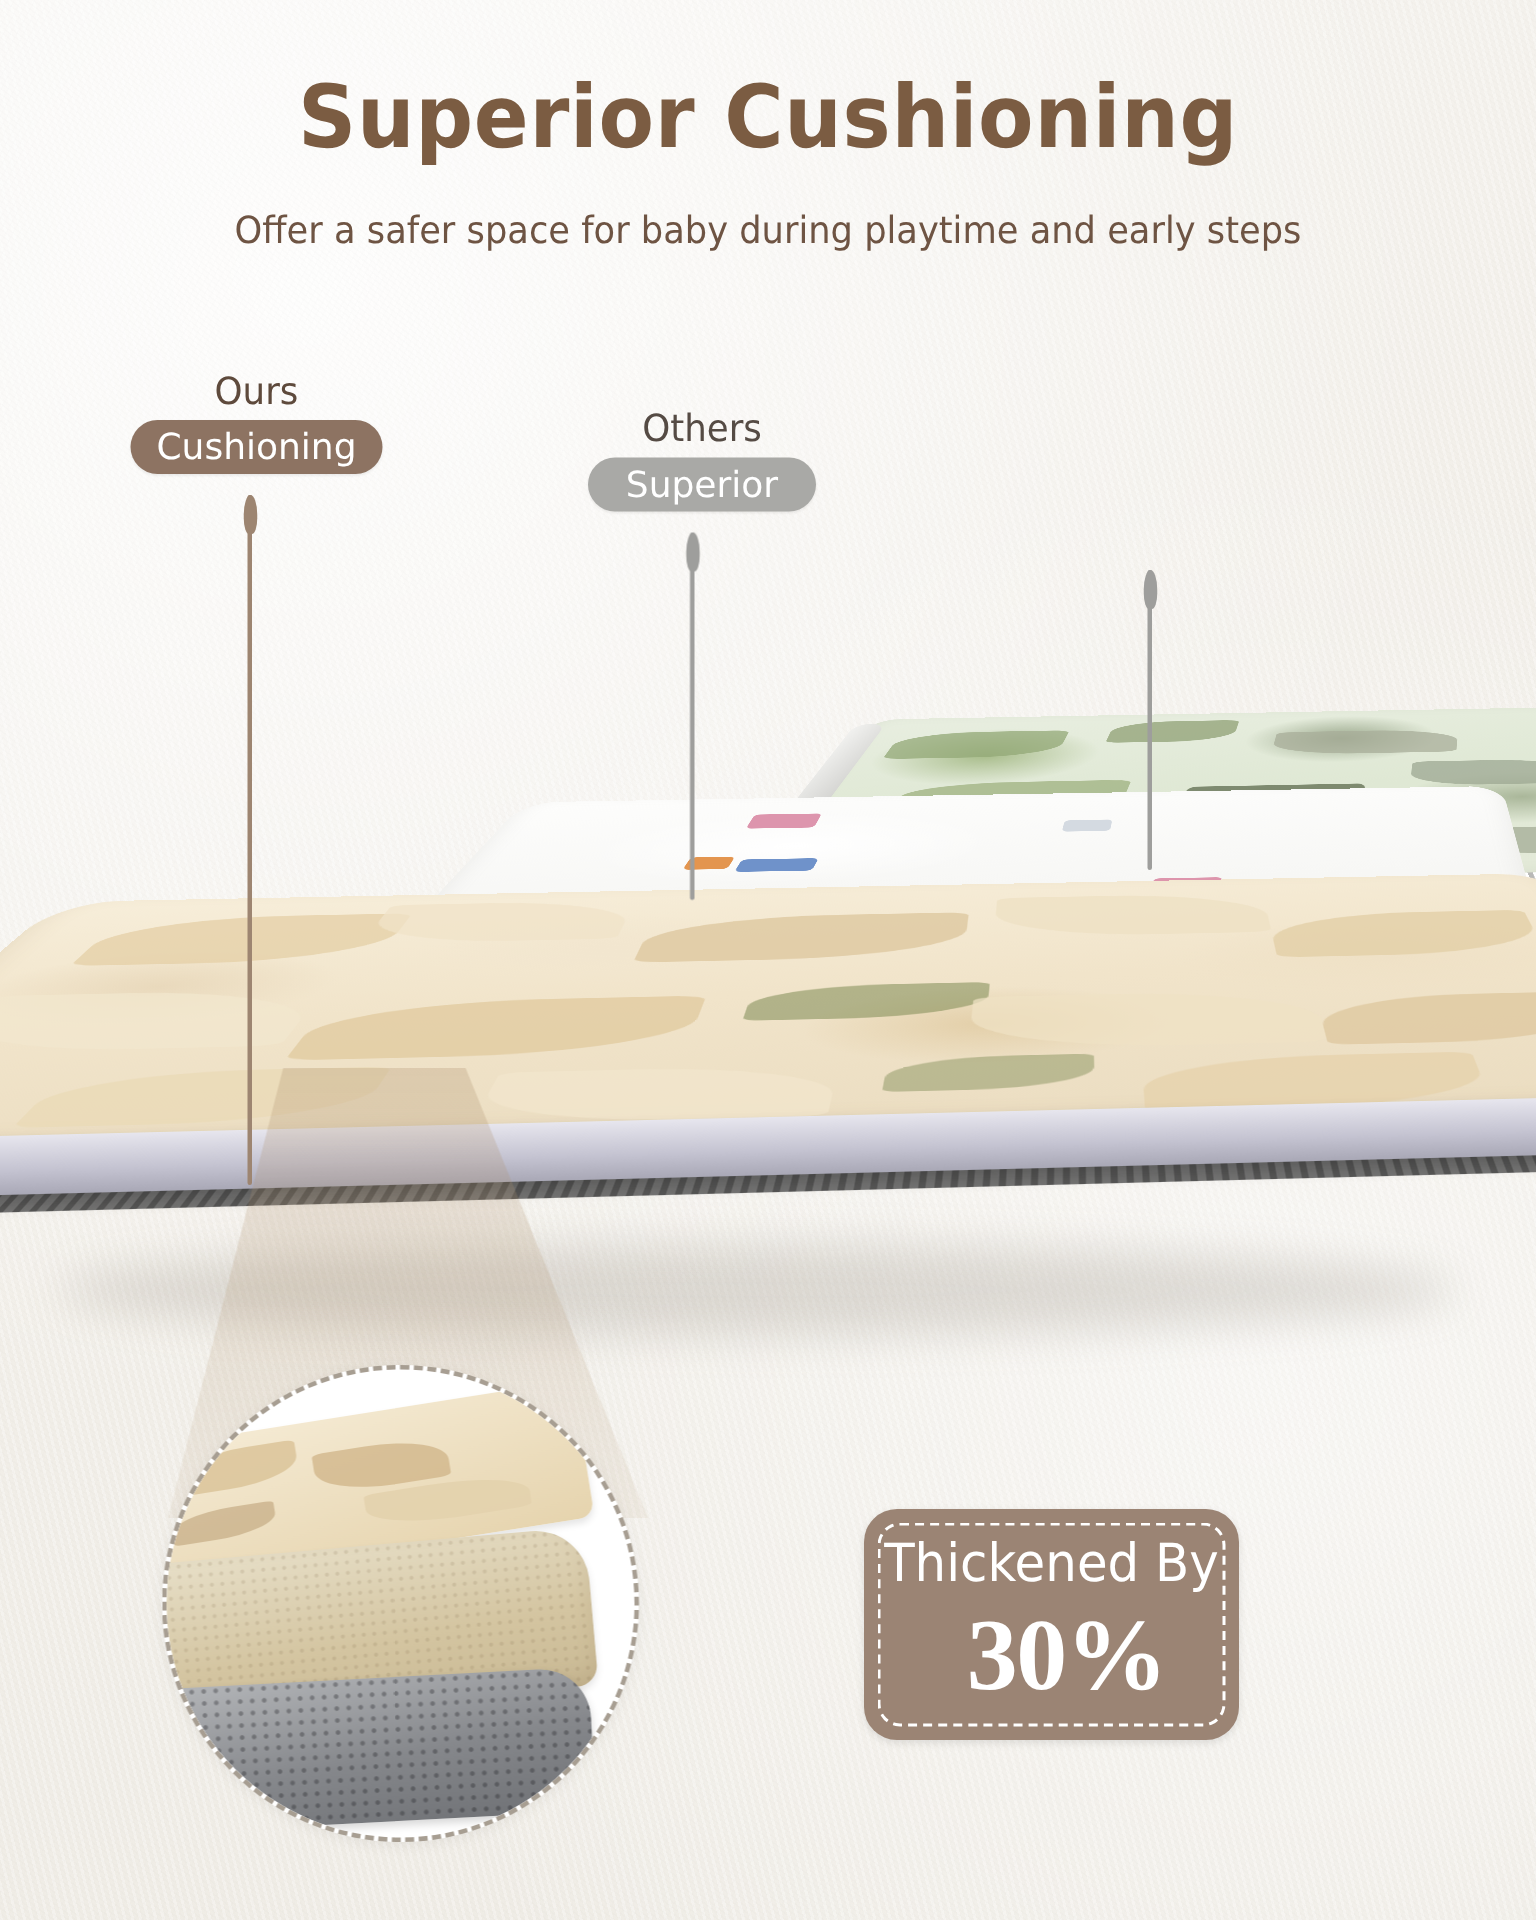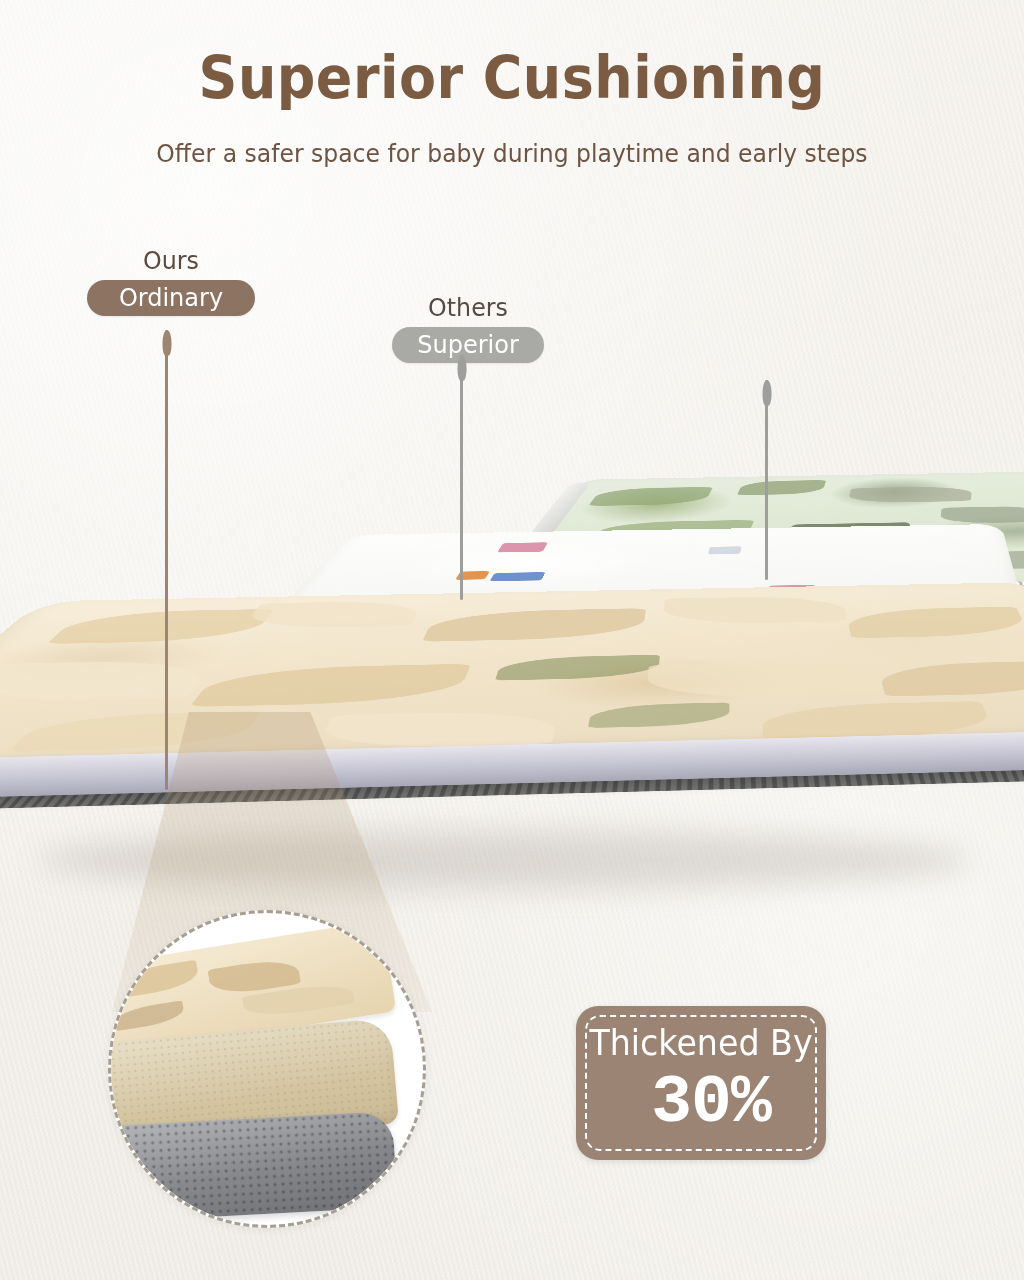--- a/index.html
+++ b/index.html
@@ -256,21 +256,21 @@
     position: absolute; top: 17px; left: 0; width: 250px;
     text-align: center; color: #fff;
     font-size: 35px; font-family: "DejaVu Sans", sans-serif;
     transform: scaleX(.95);
     white-space: nowrap;
   }
   #badge .l2 {
     position: absolute; top: 58px; left: 0; width: 270px;
     text-align: center; color: #fff;
     font-size: 68px; font-weight: 700;
-    font-family: Liberation Mono, monospace;
+    font-family: Liberation Serif, serif;
     letter-spacing: -1px;
   }
 </style>
 </head>
 <body>
 
 <div id="stage">
 
   <div id="grain"></div>
 
@@ -331,25 +331,25 @@
         <div class="leafshape" style="left:640px; top:244px; width:130px; height:38px; border-radius:60% 8% 60% 8%; background:#8a9460; opacity:.5;"></div>
         <div class="leafshape" style="left:800px; top:252px; width:210px; height:58px; border-radius:60% 8% 60% 8%; background:#e5d2ab;"></div>
       </div>
       <div class="under"></div>
       <div class="binding"></div>
     </div>
   </div>
 
   <div class="callout ours" style="left:81px; top:246px; width:180px;">
     <div class="cap">Ours</div>
-    <div class="pill">Ordinary</div>
+    <div class="pill">Cushioning</div>
   </div>
   <div class="needle" style="left:165px; top:330px; height:460px; background:#9d8571;"></div>
 
-  <div class="callout others" style="left:386px; top:271px; width:164px;margin-top:22px;">
+  <div class="callout others" style="left:386px; top:271px; width:164px;">
     <div class="cap">Others</div>
     <div class="pill">Superior</div>
   </div>
   <div class="needle" style="left:460px; top:355px; height:245px; background:#9e9e9c;"></div>
 
   <div class="needle" style="left:765px; top:380px; height:200px; background:#9e9e9c;"></div>
 
   <div id="cone"></div>
 
   <div id="magnifier">

